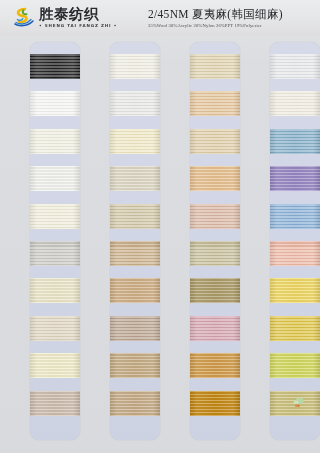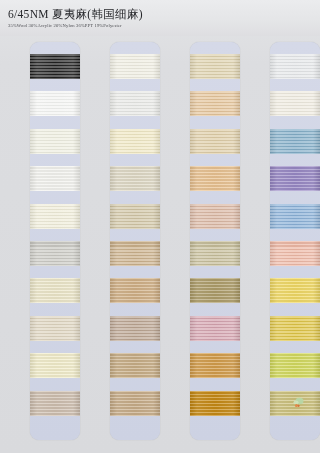--- a/index.html
+++ b/index.html
@@ -113,23 +113,38 @@
     width: 14px; height: 14px;
   }
 </style>
 </head>
 <body>
 
 <div id="page">
 
   <div id="header">
 
+    <div id="logo-block">
+      <div id="logo-mark">
+        <svg width="24" height="24" viewBox="0 0 24 24" aria-hidden="true">
+          <path d="M3 18 C7 20.5, 16 20.5, 21 15" stroke="#1a5fb4" stroke-width="1.6" fill="none" stroke-linecap="round"></path>
+          <path d="M4 16.5 C9 19, 15 18, 19 13.5" stroke="#2a77c8" stroke-width="1.2" fill="none" stroke-linecap="round"></path>
+          <path d="M13 3 C8 3, 5 5.5, 6.5 8 C8 10.5, 14 9.5, 14.5 12 C15 14.5, 11 16.5, 7 15.5" stroke="#f2b705" stroke-width="2.6" fill="none" stroke-linecap="round" stroke-linejoin="round"></path>
+          <path d="M11.5 4.2 C9.5 7, 12 8.6, 14.5 8.2" stroke="#5aa82e" stroke-width="2" fill="none" stroke-linecap="round"></path>
+          <path d="M5.5 13.6 C7.5 15, 10 14.2, 10.8 12.6" stroke="#3f9ad6" stroke-width="1.6" fill="none" stroke-linecap="round"></path>
+        </svg>
+      </div>
+      <div id="logo-words">
+        <div id="logo-cn">胜泰纺织</div>
+        <div id="logo-en">• SHENG TAI FANGZ ZHI •</div>
+      </div>
+    </div>
 
     <div id="title-block">
-      <div id="title-main">6/45NM  夏夷麻(韩国细麻)</div>
+      <div id="title-main">2/45NM  夏夷麻(韩国细麻)</div>
       <div id="title-sub">35%Wool  30%Acrylic  20%Nylon  36%PPT  19%Polyester</div>
     </div>
   </div>
 
   <div id="board">
       <div class="column" style="left: 0px;">
         <div class="entry-label" style="top: 22px;">
           <span class="entry-code">8801</span>
           <span class="entry-name">射黑</span>
         </div>

